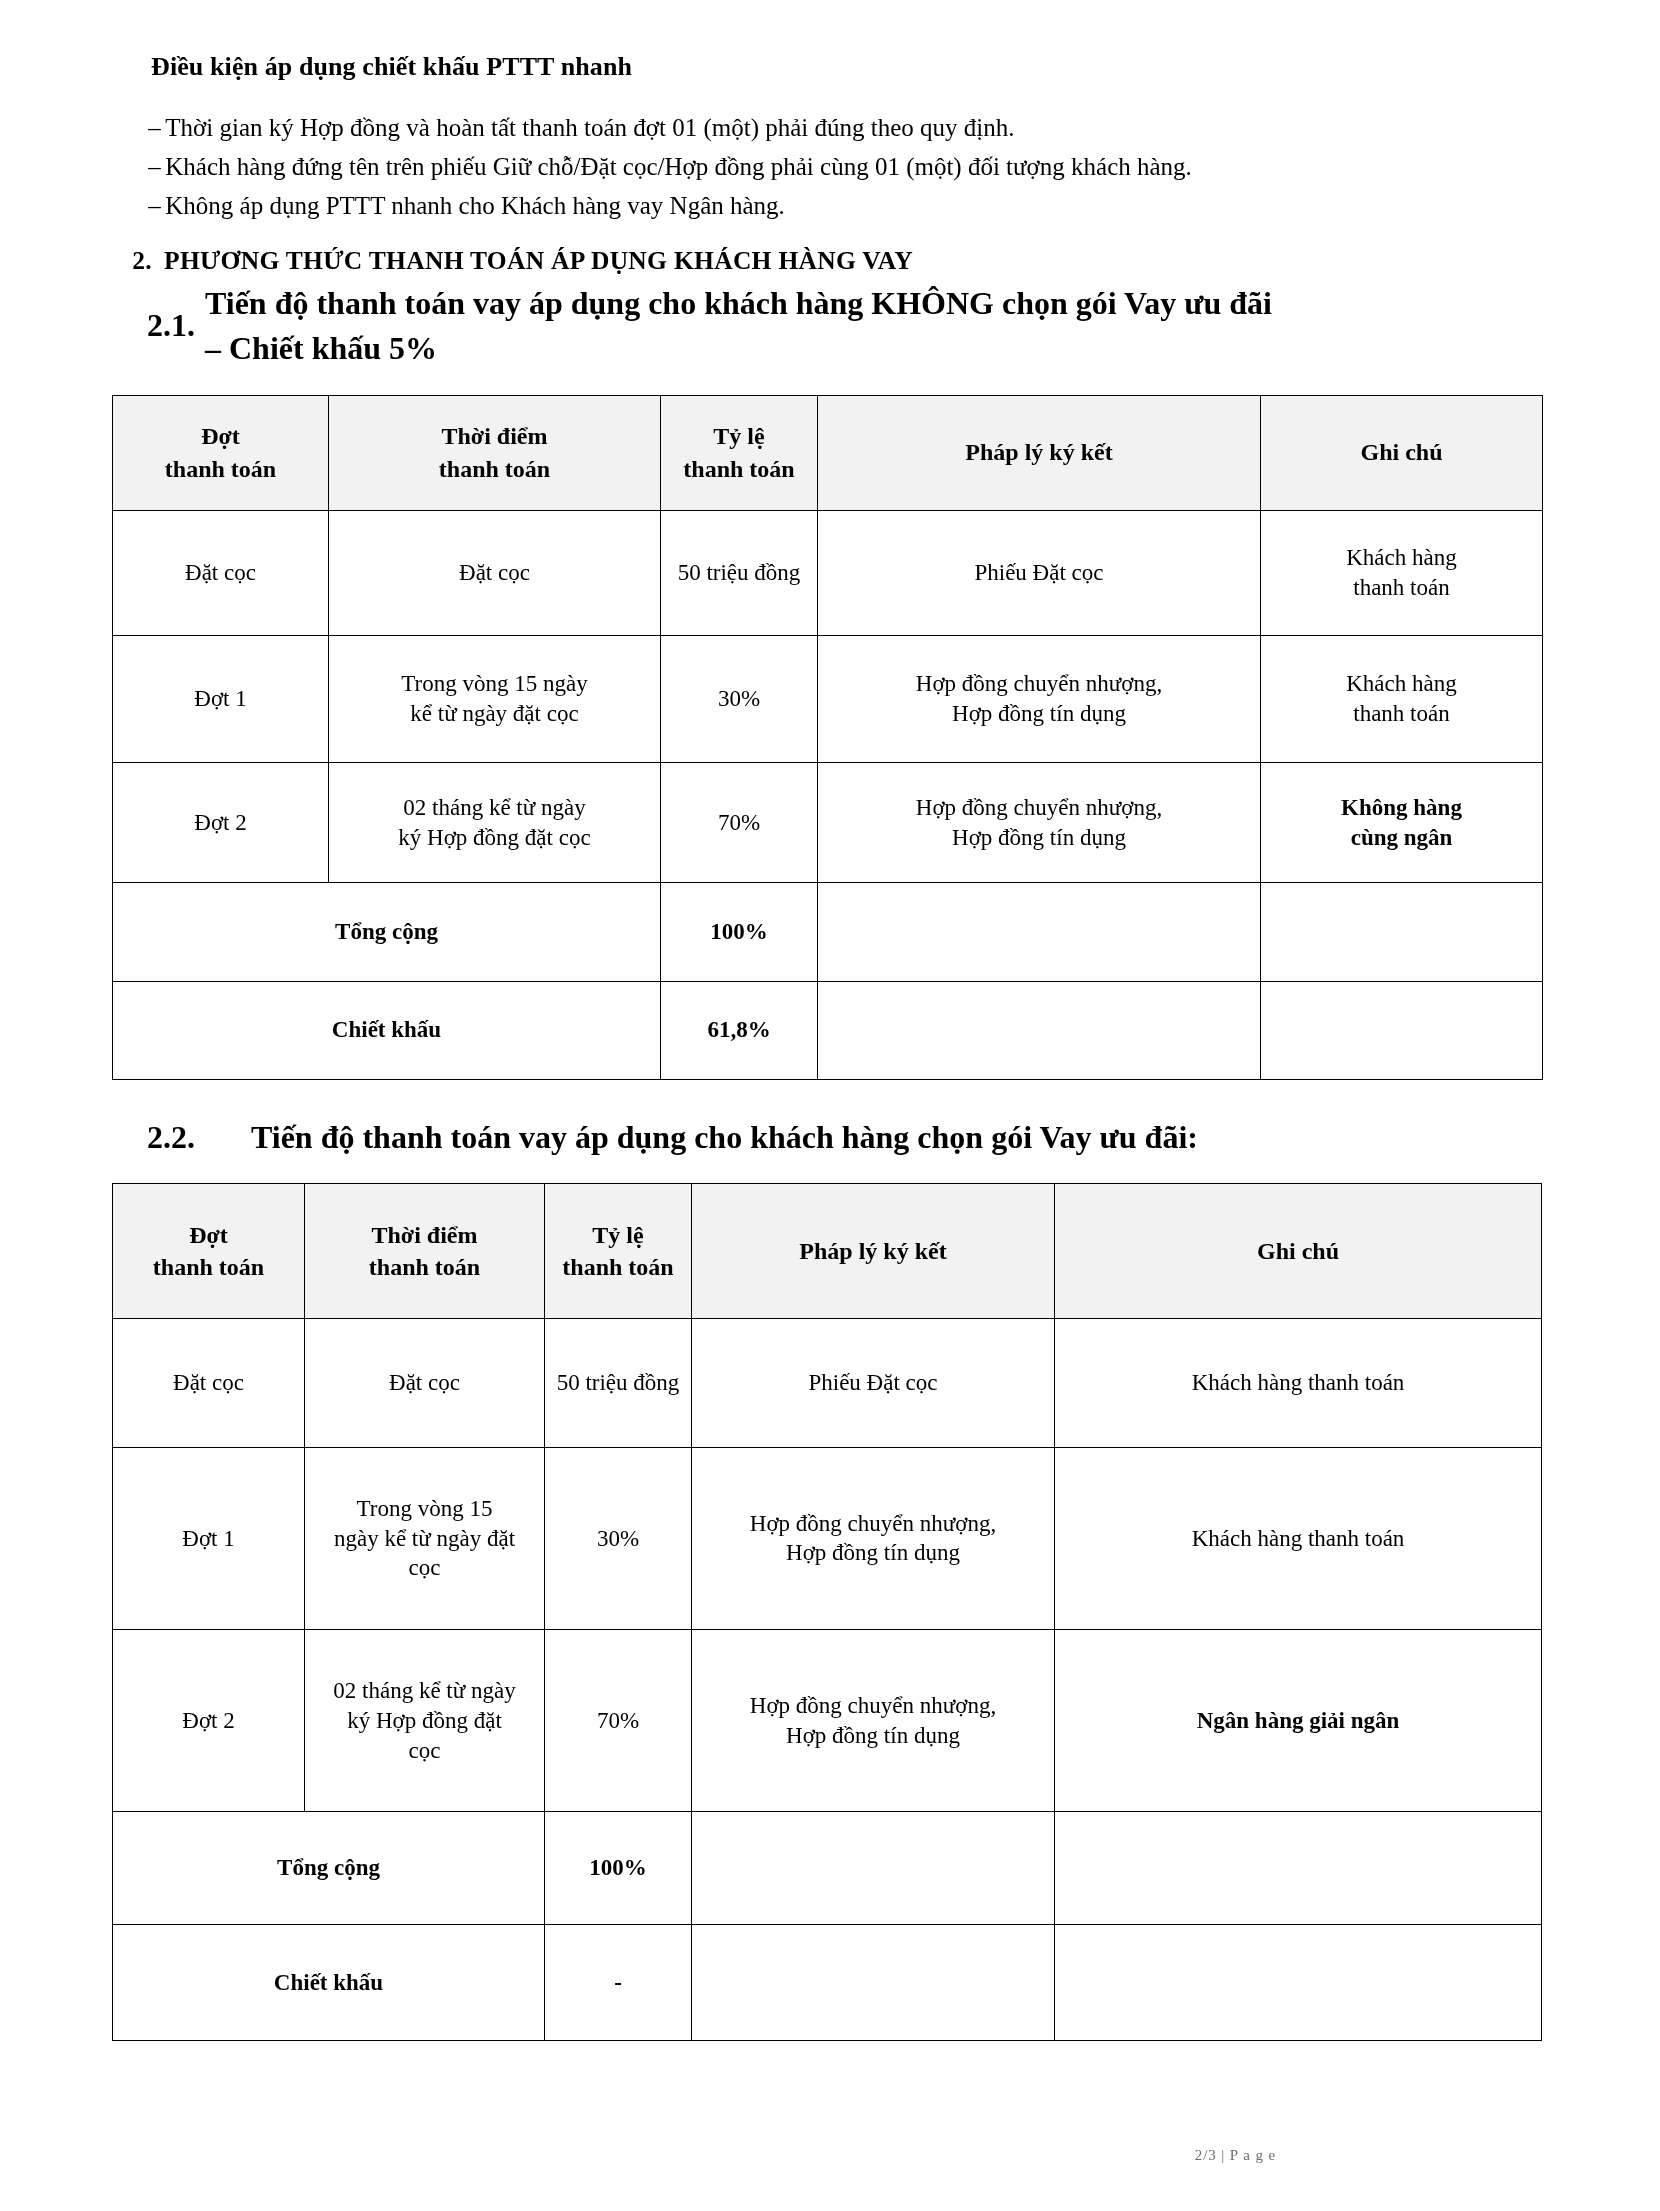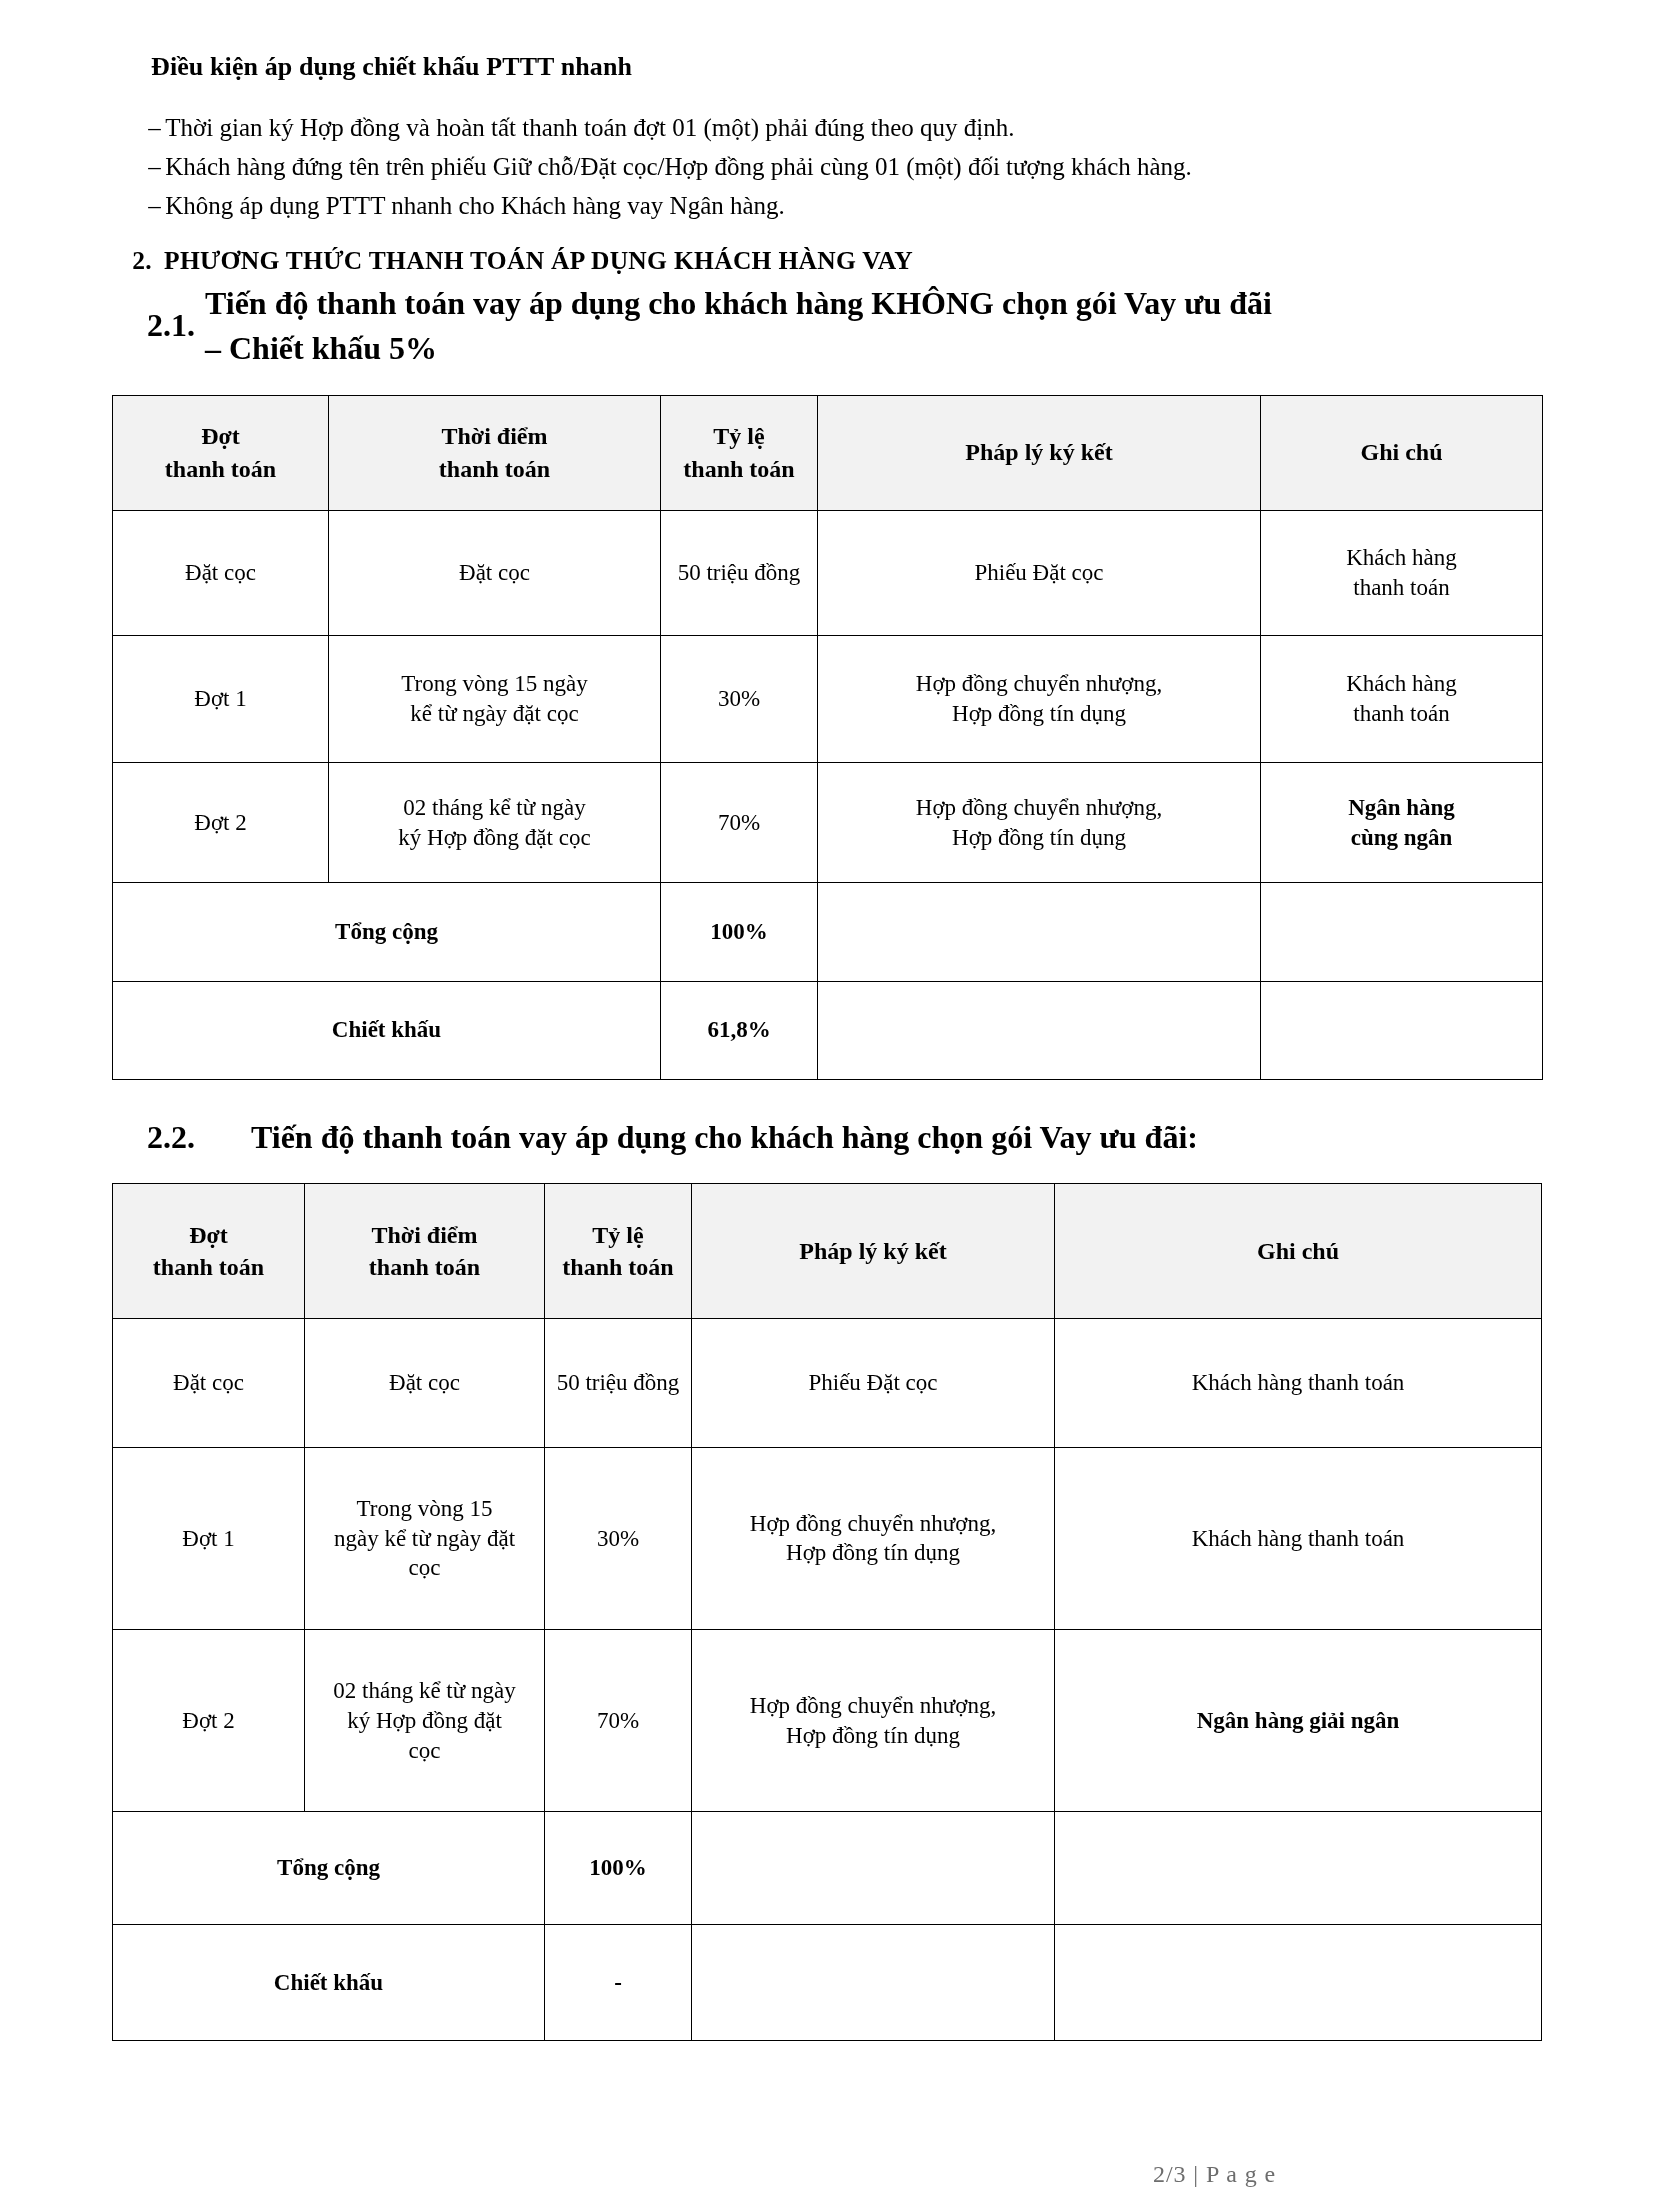--- a/index.html
+++ b/index.html
@@ -145,22 +145,22 @@
   #table2 tr.r-dc td { height: 111px; }
   #table2 tr.r-d1 td { height: 164px; }
   #table2 tr.r-d2 td { height: 164px; }
   #table2 tr.r-tot td { height: 95px; }
   #table2 tr.r-ck td  { height: 97px; }
   #table2 tr.r-goi td { height: 104px; }
 
   .footer {
     position: absolute;
     right: 112px;
-    bottom: 24px;
-    font-size: 24px;
+    bottom: 48px;
+    font-size: 15px;
     color: #6d6d6d;
     letter-spacing: 0.9px;
     font-family: "Liberation Serif", "DejaVu Serif", serif;
   }
 </style>
 </head>
 <body>
 
 <div class="page">
 
@@ -250,21 +250,21 @@
           <td>
             <span>02 tháng kể từ ngày</span><br>
             <span>ký Hợp đồng đặt cọc</span>
           </td>
           <td>70%</td>
           <td>
             <span>Hợp đồng chuyển nhượng,</span><br>
             <span>Hợp đồng tín dụng</span>
           </td>
           <td class="bold">
-            <span>Ngân hàng</span><br>
+            <span>Không hàng</span><br>
             <span>cùng ngân</span>
           </td>
         </tr>
         <tr class="r-tot">
           <td class="bold" colspan="2">Tổng cộng</td>
           <td class="bold">100%</td>
           <td></td>
           <td></td>
         </tr>
         <tr class="r-ck">

